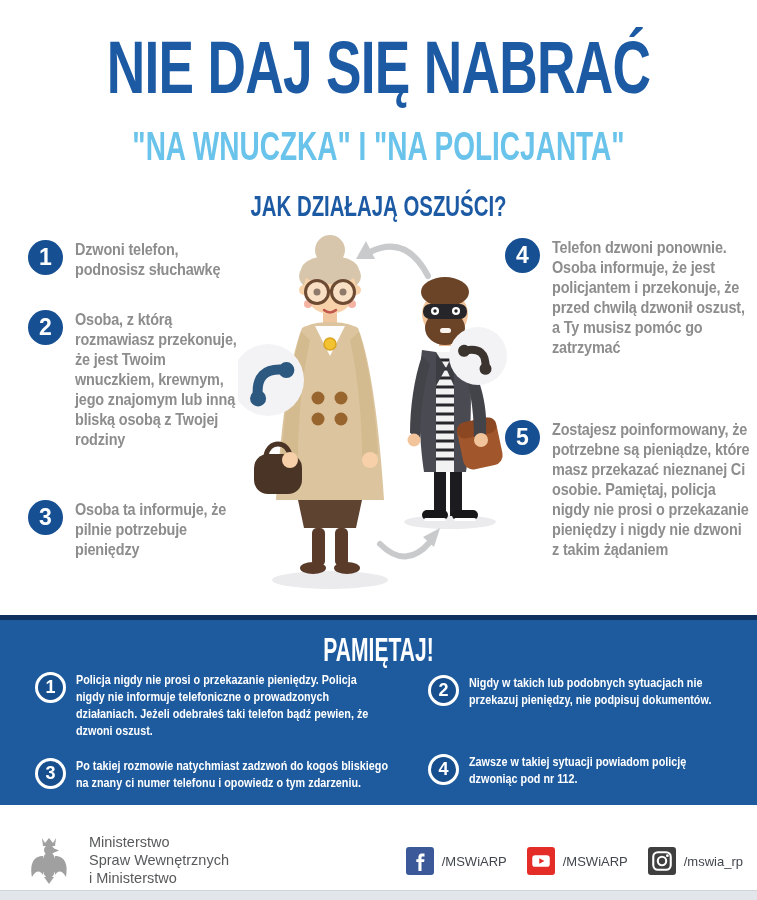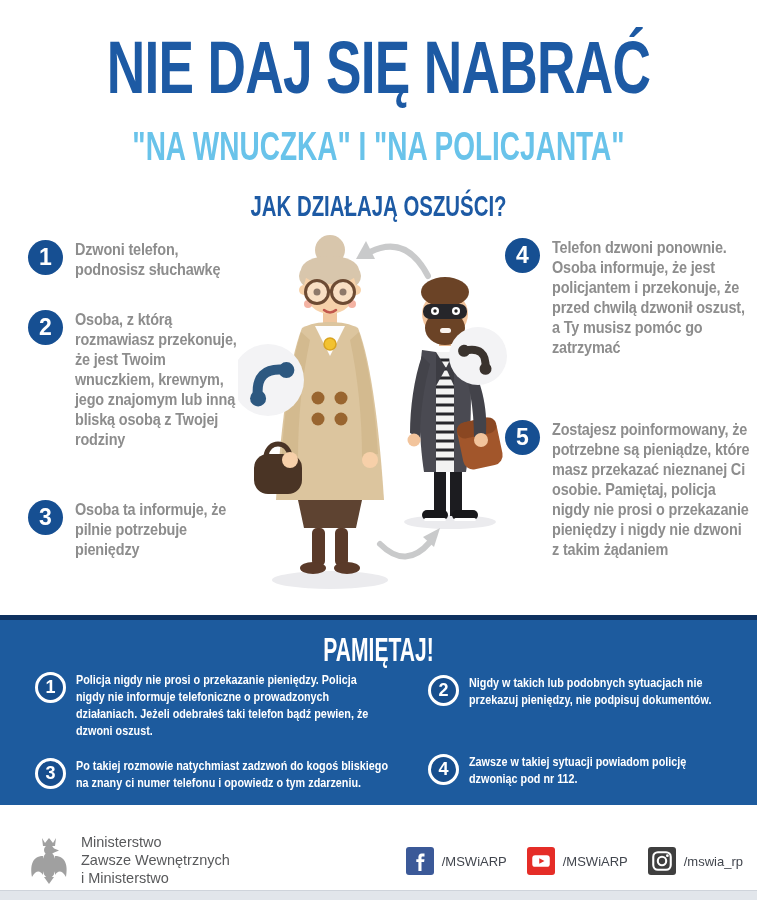--- a/index.html
+++ b/index.html
@@ -45,21 +45,21 @@
             display:flex;align-items:center;justify-content:center;font-size:18px;font-weight:700;}
   .r-text{margin-left:41px;font-size:13.5px;font-weight:700;color:#ffffff;line-height:1.25;
             transform:scaleX(0.80);transform-origin:left top;}
   .r1{left:35px;top:52px;}  .r1 .r-text{width:386px;}
   .r2{left:428px;top:55px;} .r2 .r-text{width:336px;}
   .r3{left:35px;top:138px;} .r3 .r-text{width:399px;}
   .r4{left:428px;top:134px;}.r4 .r-text{width:336px;}
 
   
   .footer{position:absolute;top:805px;left:0;width:757px;height:85px;background:#fff;}
-  .ministry{position:absolute;left:28px;top:28px;display:flex;align-items:center;gap:11px;}
+  .ministry{position:absolute;left:28px;top:28px;display:flex;align-items:center;gap:19px;}
   .ministry-text{font-size:14.5px;color:#58595b;line-height:1.25;}
   .socials{position:absolute;right:14px;top:42px;display:flex;align-items:center;gap:20px;}
   .social-item{display:flex;align-items:center;gap:8px;cursor:pointer;}
   .social-icon{width:28px;height:28px;border-radius:3px;display:flex;align-items:center;
                justify-content:center;flex:none;}
   .fb{background:#3b5998;} .tw{background:#55acee;} .yt{background:#e52d27;} .ig{background:#3f3f3f;}
   .social-handle{font-size:13px;color:#42464e;}
 
   .bottom-strip{position:absolute;top:890px;left:0;width:757px;height:10px;
                 background:#e2e6eb;border-top:1px solid #cfd4db;box-sizing:border-box;}
@@ -266,21 +266,21 @@
           <circle cx="21" cy="14" r="5"></circle>
           <polygon points="25,12 31,14.5 25,17"></polygon>
           <ellipse cx="21" cy="29" rx="7" ry="13"></ellipse>
           <path d="M 15,20 C 4,20 2,30 4,41 C 8,34 12,34 15,39 Z"></path>
           <path d="M 27,20 C 38,20 40,30 38,41 C 34,34 30,34 27,39 Z"></path>
           <polygon points="16,41 26,41 21,48"></polygon>
         </g>
       </svg>
       <div class="ministry-text">
         <div>Ministerstwo</div>
-        <div>Zawsze Wewnętrznych</div>
+        <div>Spraw Wewnętrznych</div>
         <div>i Ministerstwo</div>
       </div>
     </div>
 
     <div class="socials">
       <div class="social-item">
         <span class="social-icon fb">
           <svg width="28" height="28" viewBox="0 0 28 28">
               <path fill="#fff" d="M18.5 9.5h-2.2c-.5 0-.8.4-.8 1v1.8h3l-.4 2.8h-2.6V24h-3.1v-8.9h-2.1v-2.8h2.1v-2.2c0-2.1 1.3-3.6 3.3-3.6h2.8z"></path>
             </svg>

